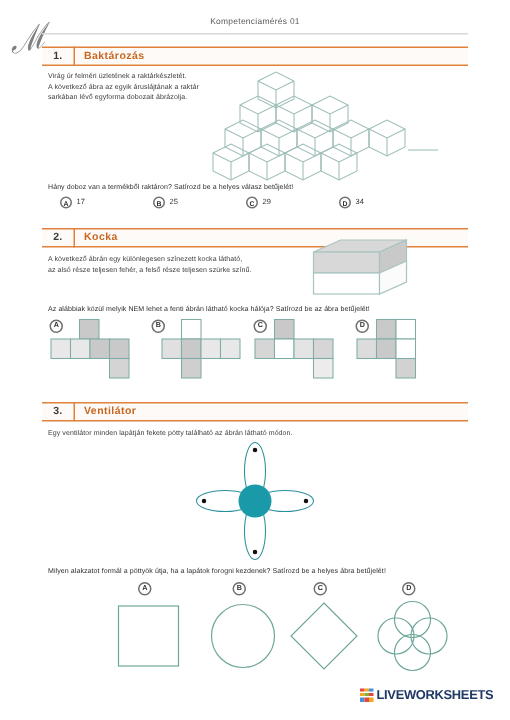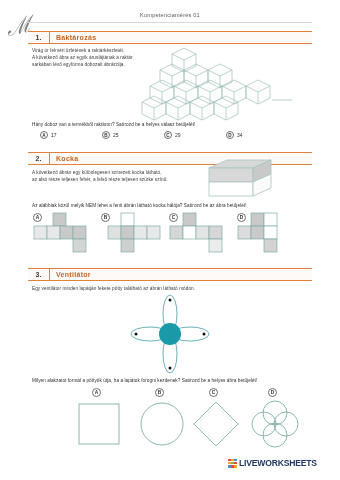--- a/index.html
+++ b/index.html
@@ -78,21 +78,21 @@
     width: 9px; height: 9px; border-radius: 50%;
     border: .7px solid #6e6e6e; color: #303030;
     font-size: 4.8px; font-weight: bold;
     display: flex; align-items: center; justify-content: center;
     background:#fff;
   }
 
   svg { display: block; overflow: visible; }
 
   
-  .footer { position: absolute; left: 228px; top: 458px;
+  .footer { position: absolute; left: 240px; top: 458px;
             display: flex; align-items: center; }
   .lw-grid { width: 9px; height: 9px;
              display: grid; grid-template-columns: 1fr 1fr 1fr;
              grid-template-rows: 1fr 1fr 1fr; gap: .6px; margin-right: 2px; }
   .lw-grid i { display: block; }
   .lw-word { font-size: 8.6px; font-weight: bold; color: #1f3864;
              letter-spacing: -.2px; }
 </style>
 </head>
 <body>

